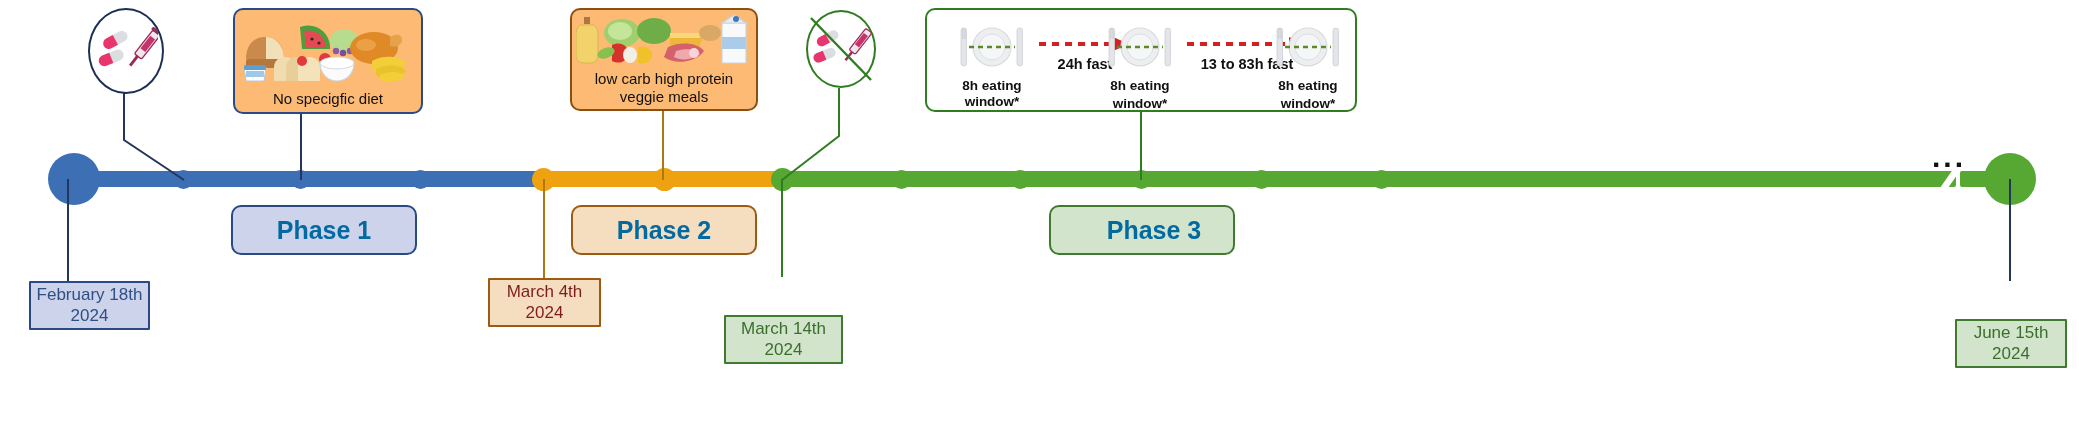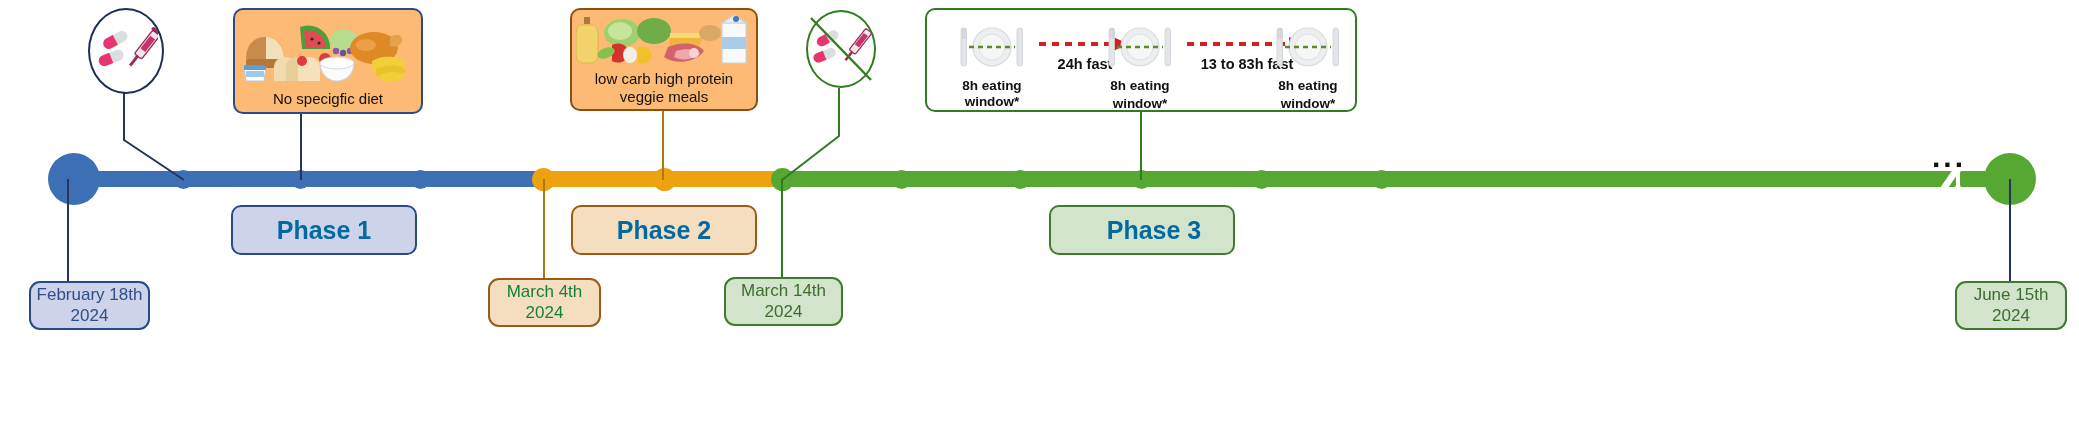--- a/index.html
+++ b/index.html
@@ -10,34 +10,34 @@
   .bar{position:absolute;height:16px;border-radius:2px;}
   .node{position:absolute;border-radius:50%;}
   .endcap{position:absolute;border-radius:50%;}
   .svgline{position:absolute;left:0;top:0;overflow:visible;}
 
   
   .box{position:absolute;box-sizing:border-box;border-radius:8px;display:flex;
        align-items:center;justify-content:center;text-align:center;line-height:1.22;}
 
   .phase-box{font-size:25px;font-weight:bold;color:#0369a1;border-width:2px;border-style:solid;border-radius:10px;}
-  .date-box{font-size:17px;border-width:2px;border-style:solid;border-radius:11px;}
+  .date-box{font-size:17px;border-width:2px;border-style:solid;border-radius:1px;}
 
   
   .c-blue-fill{background:#ccd3ea;}
   .c-blue-bd{border-color:#2a4a86;margin-left:20px;}
   .c-blue-tx{color:#2f4f86;}
   
   .c-orange-fill{background:#f5ddc0;}
   .c-orange-bd{border-color:#9c5a13;}
-  .c-orange-tx{color:#15803d;}
+  .c-orange-tx{color:#7f1d1d;}
   
   .c-green-fill{background:#d2e5cc;}
   .c-green-bd{border-color:#3f7a2e;}
-  .c-green-tx{color:#3a6f2b;}
+  .c-green-tx{color:#3a6f2b;margin-top:38px;}
 
   
   .card{position:absolute;box-sizing:border-box;background:#fdba74;border-radius:10px;
         border-width:2px;border-style:solid;display:flex;flex-direction:column;
         align-items:center;justify-content:flex-start;overflow:hidden;}
   .card .art{flex:1 1 auto;width:100%;display:flex;align-items:center;justify-content:center;}
   .card .cap{width:100%;text-align:center;font-size:15px;color:#111;line-height:1.18;padding-bottom:4px;}
 
   
   .iconcircle{position:absolute;border-radius:50%;background:#fff;box-sizing:border-box;

